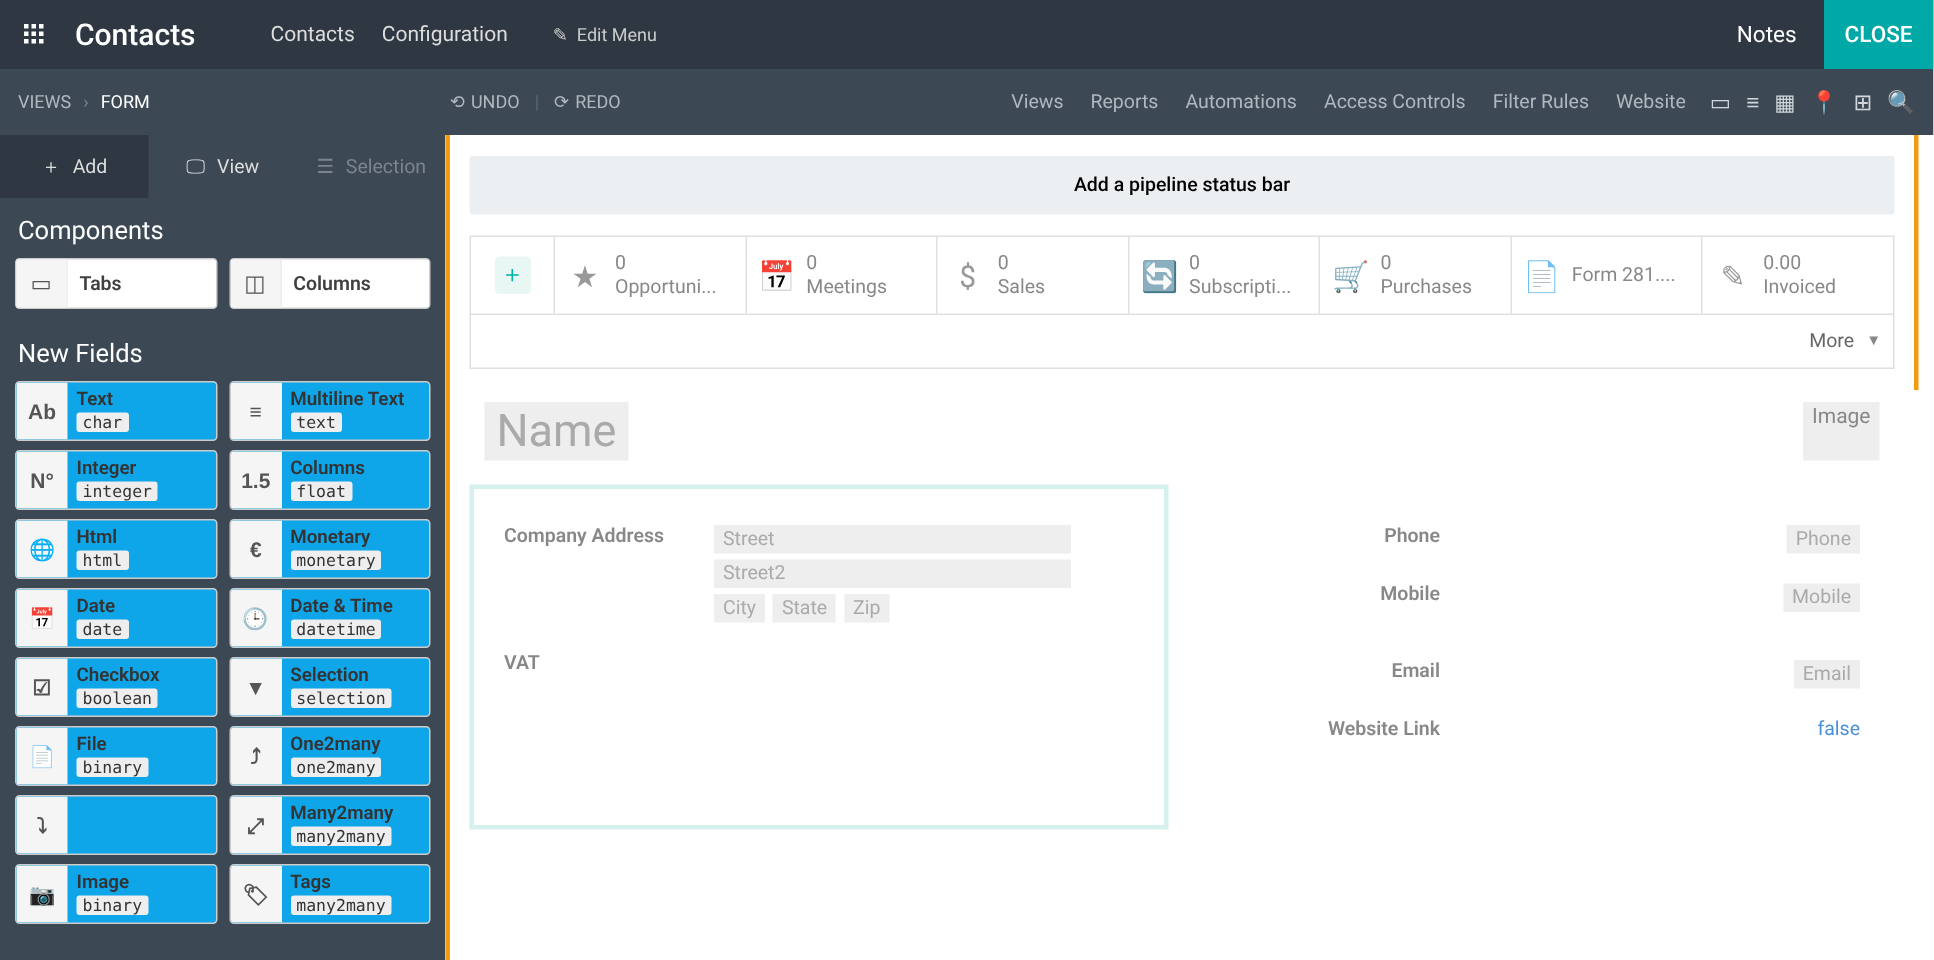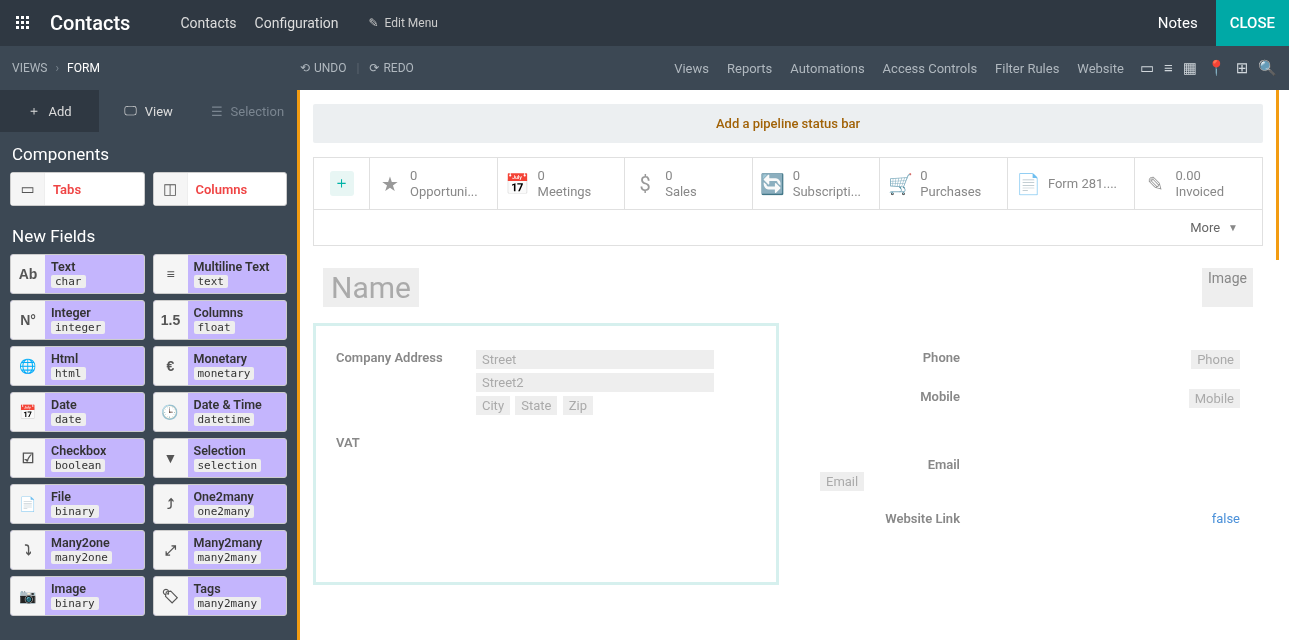--- a/index.html
+++ b/index.html
@@ -35,48 +35,48 @@
 .sidebar-tab { flex: 1; display: flex; align-items: center; justify-content: center; gap: 8px; padding: 12px 0; cursor: pointer; color: #ddd; }
 .sidebar-tab.add { background: #2f3842; }
 .sidebar-tab.view { }
 .sidebar-tab.properties { color: #7a8590; }
 
 .section-title { padding: 12px 12px 8px; font-size: 17px; color: #fff; }
 
 .widget-row { display: flex; gap: 8px; padding: 0 10px 8px; }
 .widget-btn { flex: 1; background: #fff; border: 1px solid #ccc; border-radius: 3px; display: flex; align-items: center; height: 34px; cursor: grab; }
 .widget-btn .icon { width: 34px; display: flex; align-items: center; justify-content: center; border-right: 1px solid #eee; color: #555; font-size: 15px; height: 100%; background:#f5f5f5; }
-.widget-btn .label { padding-left: 8px; color: #ef4444; font-size: 13px; font-weight: 600; }
+.widget-btn .label { padding-left: 8px; color: #404040; font-size: 13px; font-weight: 600; }
 
 .field-row { display: flex; gap: 8px; padding: 0 10px 6px; }
-.field-btn { flex: 1; background: #c4b5fd; border: 1px solid #ccc; border-radius: 3px; display: flex; align-items: stretch; height: 40px; cursor: grab; overflow: hidden; }
+.field-btn { flex: 1; background: #0ea5e9; border: 1px solid #ccc; border-radius: 3px; display: flex; align-items: stretch; height: 40px; cursor: grab; overflow: hidden; }
 .field-btn .icon { width: 34px; display: flex; align-items: center; justify-content: center; color: #555; font-size: 14px; background:#f5f5f5; font-weight:600; font-family: Arial; }
 .field-btn .fcol { flex: 1; display: flex; flex-direction: column; justify-content: center; padding-left: 6px; }
 .field-btn .fname { color: #333; font-size: 12.5px; font-weight: 600; line-height: 1.1; }
 .field-btn .ftype { color: #333; font-size: 11px; font-family: monospace; background:#eee; display:inline-block; padding:0 4px; border-radius:2px; margin-top:2px; width:fit-content; }
 
 
 .canvas-wrap { flex: 1; position: relative; overflow: auto; background: #fff; }
 .orange-l { position:absolute; left:0; top:0; width:3px; height:100%; background:#F39C12; }
 .orange-r { position:absolute; right:10px; top:0; width:3px; height:170px; background:#F39C12; }
 .canvas-pad { padding: 14px 26px 14px 16px; }
 .pipeline-bar { background: #eceff1; text-align: center; padding: 12px; margin-bottom: 14px; border-radius: 2px; }
-.pipeline-bar a { color: #a16207; text-decoration: none; font-weight: 500; text-align: right; }
+.pipeline-bar a { color: #000000; text-decoration: none; font-weight: 500; text-align: right; }
 
 .statboxes { display: flex; border: 1px solid #e0e0e0; background:#fff; }
 .stat { flex: 1; display: flex; align-items: center; padding: 10px 8px; border-right: 1px solid #e0e0e0; gap: 8px; cursor: pointer; }
 .stat:last-child { border-right: none; }
 .stat .sicon { color: #999; font-size: 20px; width: 24px; text-align: center; }
 .stat .scol { display: flex; flex-direction: column; line-height: 1.2; overflow: hidden; }
 .stat .snum { color: #888; font-size: 13px; }
 .stat .slabel { color: #888; font-size: 13px; white-space: nowrap; overflow: hidden; text-overflow: ellipsis; }
 .stat.add-stat { flex: 0 0 56px; justify-content: center; }
 .stat.add-stat .sicon { color: #00b3a7; background: #e8f6f4; border-radius: 3px; font-size: 16px; padding: 2px 4px; }
 
-.more-row { display: flex; justify-content: flex-end; padding: 10px 24px; border: 1px solid #e0e0e0; border-top: none; align-items: flex-end; }
+.more-row { display: flex; justify-content: flex-end; padding: 10px 8px; border: 1px solid #e0e0e0; border-top: none; align-items: flex-end; }
 .more-btn { color: #666; cursor: pointer; display:flex; align-items:center; gap:8px; }
 
 .name-row { display: flex; justify-content: space-between; padding: 22px 10px 16px; }
 .name-input { font-size: 30px; color: #aaa; background: #eee; padding: 2px 8px; border: none; }
 .image-ph { color: #888; background: #eee; padding: 2px 6px; font-size: 14px; }
 
 .details-row { display: flex; gap: 18px; }
 .details-col { flex: 1; border: 3px solid #d6f0ee; padding: 24px 20px 40px; }
 .form-line { display: flex; align-items: flex-start; margin-bottom: 16px; }
 .form-label { width: 140px; color: #888; font-weight: 600; font-size: 13px; }
@@ -280,24 +280,20 @@
             <div class="icon">⤴</div>
             <div class="fcol">
               <div class="fname">One2many</div>
               <div class="ftype">one2many</div>
             </div>
           </div>
         </div>
         <div class="field-row">
           <div class="field-btn">
             <div class="icon">⤵</div>
-            <div class="fcol">
-              <div class="fname">Many2one</div>
-              <div class="ftype">many2one</div>
-            </div>
           </div>
           <div class="field-btn">
             <div class="icon">⤢</div>
             <div class="fcol">
               <div class="fname">Many2many</div>
               <div class="ftype">many2many</div>
             </div>
           </div>
         </div>
         <div class="field-row">
@@ -407,21 +403,21 @@
 
         <div class="details-col" style="border-color:transparent;text-align:right;">
           <div class="form-line">
             <div class="form-label">Phone</div>
             <div class="form-fields"><span class="ph-input">Phone</span></div>
           </div>
           <div class="form-line">
             <div class="form-label">Mobile</div>
             <div class="form-fields"><span class="ph-input">Mobile</span></div>
           </div>
-          <div class="form-line" style="margin-top:45px;flex-direction:column;">
+          <div class="form-line" style="margin-top:28px;">
             <div class="form-label">Email</div>
             <div class="form-fields"><span class="ph-input">Email</span></div>
           </div>
           <div class="form-line">
             <div class="form-label">Website Link</div>
             <div class="form-fields"><span class="false-link">false</span></div>
           </div>
         </div>
       </div>
     </div>

